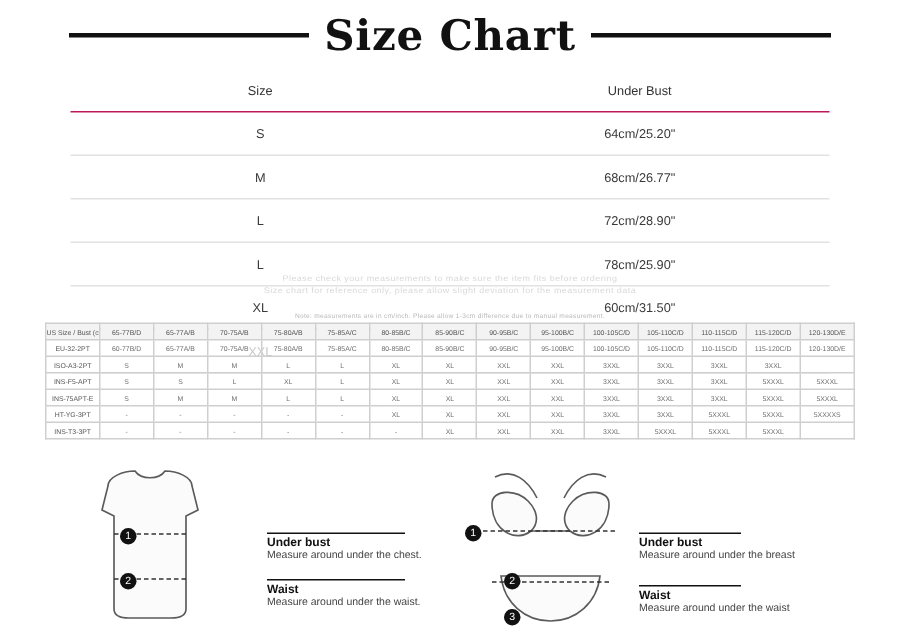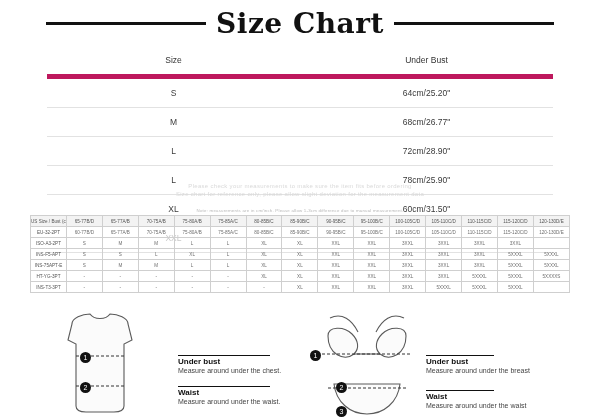--- a/index.html
+++ b/index.html
@@ -34,21 +34,21 @@
     font-size:8.5px;
   }
   .main-table th,.main-table td{
     border-bottom:1px solid #e2e2e2;
     text-align:center;
     height:26px;
     font-weight:normal;
     color:#3a3a3a;
   }
   .main-table thead th{
-    border-bottom:5px solid #be185d;
+    border-bottom:1px solid #be185d;
     color:#333;
   }
   .main-table td.size-col{width:50%;}
   .main-table td.val-col{width:50%;}
   .faded-row td{color:#c9c9c9;}
   
   .faint-strip{
     position:absolute;left:0;right:0;top:182px;
     text-align:center;
     font-size:6px;color:#d9d9d9;

